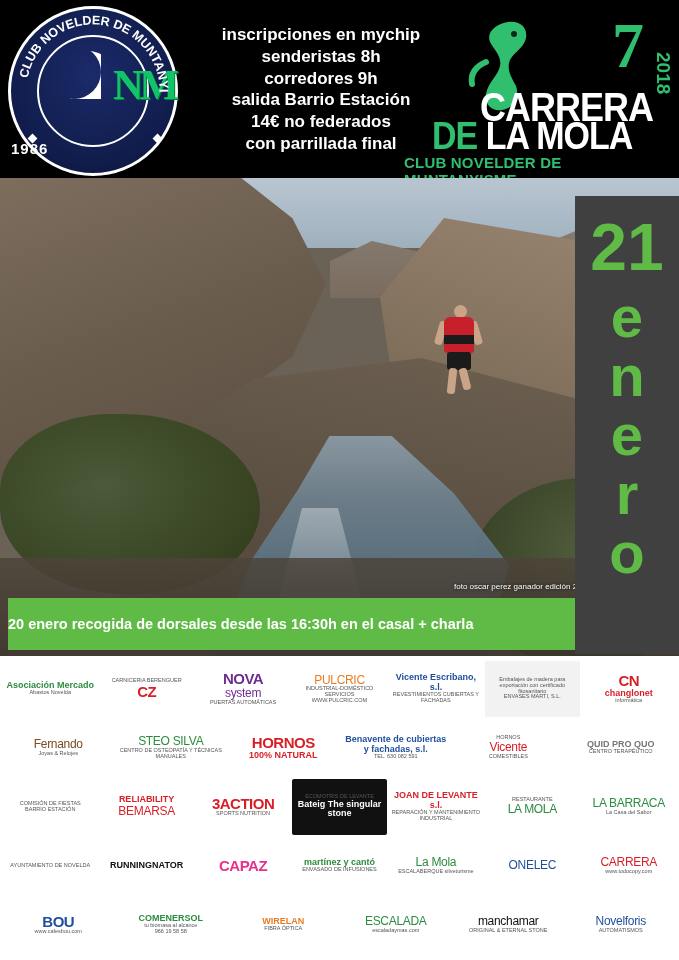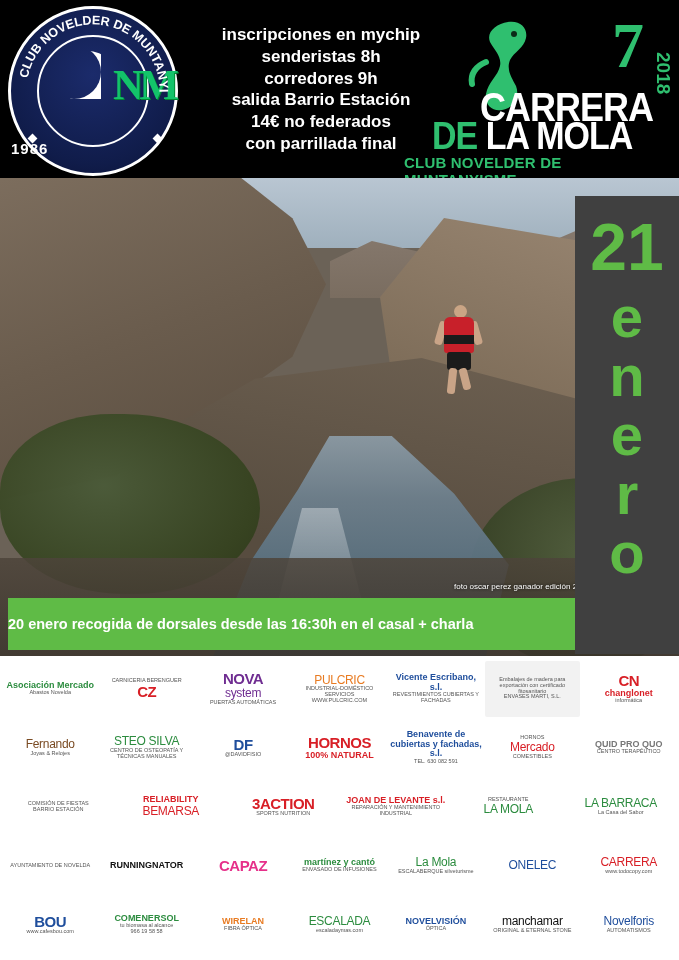--- a/index.html
+++ b/index.html
@@ -477,42 +477,36 @@
             <span class="big">Fernando</span>
              <span class="tiny">Joyas &amp; Relojes</span>
           </div>
       </div>
       <div class="sp c-green">
         <div>
             <span class="big">STEO SILVA</span>
              <span class="tiny">CENTRO DE OSTEOPATÍA Y TÉCNICAS MANUALES</span>
           </div>
       </div>
-      <div class="sp c-blue">
-        <div>
-            <span class="huge">DF</span>
-             <span class="tiny">@DAVIDFISIO</span>
-          </div>
-      </div>
       <div class="sp c-red">
         <div>
             <span class="huge">HORNOS</span>
              <b>100% NATURAL</b>
           </div>
       </div>
       <div class="sp c-blue">
         <div>
             <b>Benavente de cubiertas y fachadas, s.l.</b>
              <span class="tiny">TEL. 630 082 591</span>
           </div>
       </div>
       <div class="sp c-red">
         <div>
             <span class="tiny">HORNOS</span>
-             <span class="big">Mercado</span>
+             <span class="big">Vicente</span>
              <span class="tiny">COMESTIBLES</span>
           </div>
       </div>
       <div class="sp c-gray">
         <div>
             <b>QUID PRO QUO</b>
              <span class="tiny">CENTRO TERAPÉUTICO</span>
           </div>
       </div>
     </div>
@@ -527,20 +521,26 @@
       <div class="sp c-red">
         <div>
             <b>RELIABILITY</b>
              <span class="big">BEMARSA</span>
           </div>
       </div>
       <div class="sp c-red">
         <div>
             <span class="huge">3ACTION</span>
              <span class="tiny">SPORTS NUTRITION</span>
+          </div>
+      </div>
+      <div class="sp bg-k">
+        <div>
+            <span class="tiny">ECOMOTRIS DE LEVANTE</span>
+             <b>Bateig The singular stone</b>
           </div>
       </div>
       <div class="sp c-red">
         <div>
             <b>JOAN DE LEVANTE s.l.</b>
              <span class="tiny">REPARACIÓN Y MANTENIMIENTO INDUSTRIAL</span>
           </div>
       </div>
       <div class="sp c-green">
         <div>
@@ -616,26 +616,20 @@
             <b>WIRELAN</b>
              <span class="tiny">FIBRA ÓPTICA</span>
           </div>
       </div>
       <div class="sp c-green">
         <div>
             <span class="big">ESCALADA</span>
              <span class="tiny">escaladaymas.com</span>
           </div>
       </div>
-      <div class="sp c-blue">
-        <div>
-            <b>NOVELVISIÓN</b>
-             <span class="tiny">ÓPTICA</span>
-          </div>
-      </div>
       <div class="sp c-black">
         <div>
             <span class="big">manchamar</span>
              <span class="tiny">ORIGINAL &amp; ETERNAL STONE</span>
           </div>
       </div>
       <div class="sp c-blue">
         <div>
             <span class="big">Novelforis</span>
              <span class="tiny">AUTOMATISMOS</span>

